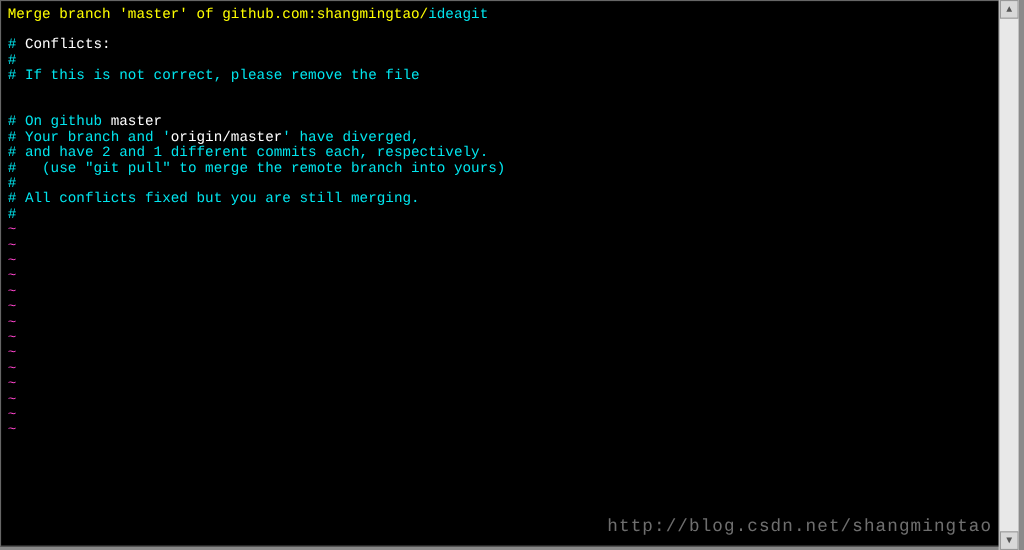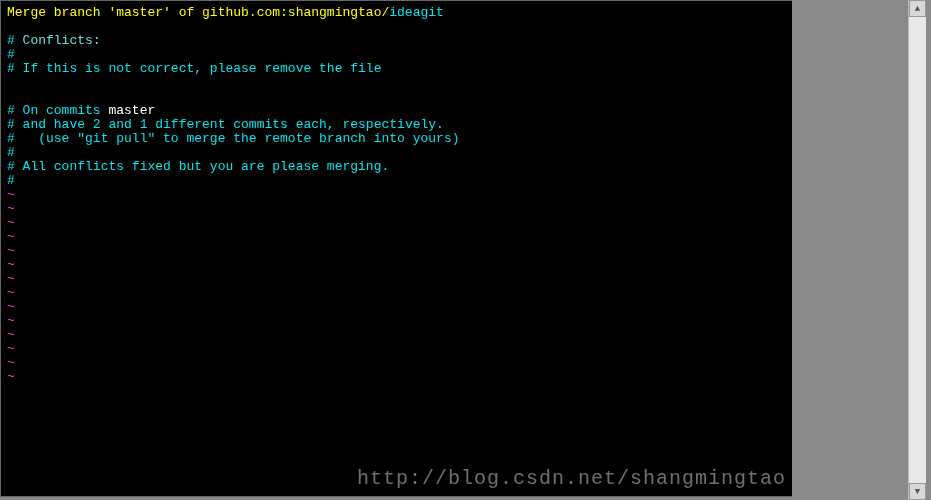--- a/index.html
+++ b/index.html
@@ -7,42 +7,42 @@
       width: 931px;
       height: 500px;
       background: #8a8a8a;
       font-family: "Courier New", monospace;
       font-size: 13px;
       line-height: 14px;
       overflow: hidden;
       position: relative;
     }
     .terminal {
-      width: 792px;
+      width: 908px;
       height: 497px;
       background: #000000;
       padding: 5px 6px;
       position: relative;
       overflow: hidden;
       border: 1px solid #666;
       border-right: none;
     }
     .line { white-space: pre; height: 14px; }
     .yellow { color: #ffff00; }
     .cyan { color: #00e5ee; }
-    .magenta { color: #5eead4; }
+    .magenta { color: #ffffff; }
     .red { color: #ffffff; }
     .pink-tilde { color: #ff44cc; }
     .watermark {
       position: absolute;
       bottom: 10px;
       right: 6px;
       color: rgba(200,200,200,0.55);
       font-family: "Courier New", monospace;
-      font-size: 20px;
+      font-size: 16px;
       letter-spacing: 1px;
       pointer-events: none;
     }
     .scrollbar {
       position: absolute;
       top: 0;
       left: 908px;
       width: 18px;
       height: 500px;
       background: #e8e8e8;
@@ -74,27 +74,28 @@
   <div class="line"> </div>
 
   <div class="line"><span class="cyan">#</span><span class="magenta"> Conflicts:</span></div>
   <div class="line"><span class="cyan">#</span><span class="cyan"></span></div>
   <div class="line"><span class="cyan">#</span><span class="cyan"> If this is not correct, please remove the file</span></div>
 
   <div class="line"> </div>
   <div class="line"> </div>
 
 
-  <div class="line"><span class="cyan">#</span><span class="cyan"> On commits </span><span class="red">master</span></div>
+  <div class="line"><span class="cyan">#</span><span class="cyan"> On github </span><span class="red">master</span></div>
 
+  <div class="line"><span class="cyan">#</span><span class="cyan"> Your branch and '</span><span class="red">origin/master</span><span class="cyan">' have diverged,</span></div>
 
   <div class="line"><span class="cyan">#</span><span class="cyan"> and have 2 and 1 different commits each, respectively.</span></div>
   <div class="line"><span class="cyan">#</span><span class="cyan">   (use "git pull" to merge the remote branch into yours)</span></div>
   <div class="line"><span class="cyan">#</span><span class="cyan"></span></div>
-  <div class="line"><span class="cyan">#</span><span class="cyan"> All conflicts fixed but you are please merging.</span></div>
+  <div class="line"><span class="cyan">#</span><span class="cyan"> All conflicts fixed but you are still merging.</span></div>
   <div class="line"><span class="cyan">#</span><span class="cyan"></span></div>
 
   <div class="line pink-tilde">~</div>
   <div class="line pink-tilde">~</div>
   <div class="line pink-tilde">~</div>
   <div class="line pink-tilde">~</div>
   <div class="line pink-tilde">~</div>
   <div class="line pink-tilde">~</div>
   <div class="line pink-tilde">~</div>
   <div class="line pink-tilde">~</div>

